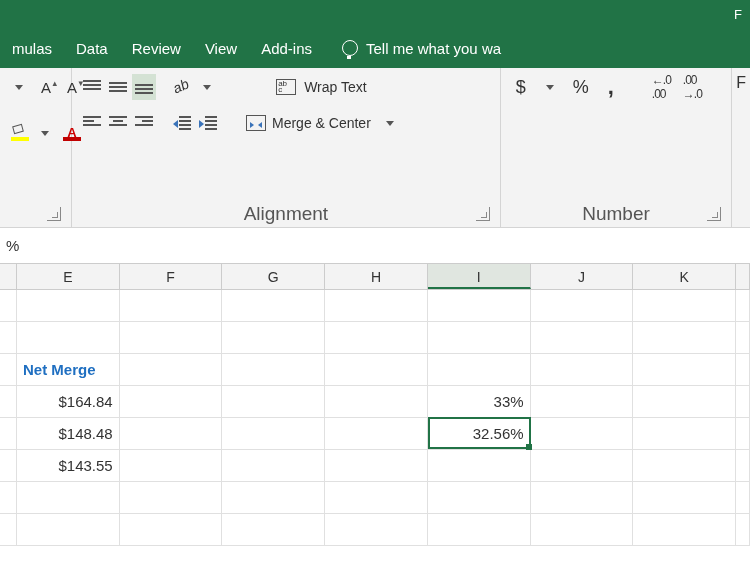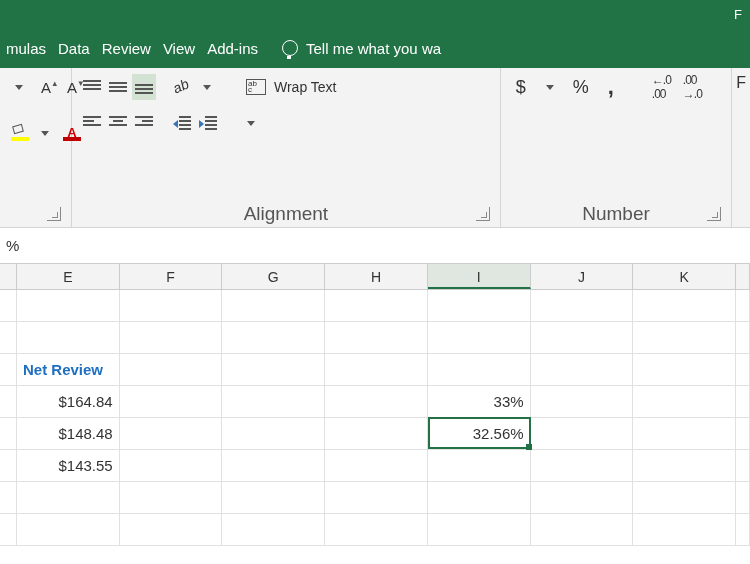--- a/index.html
+++ b/index.html
@@ -25,21 +25,21 @@
   .menubar {
     background: #217346;
     height: 40px;
     display: flex;
     align-items: center;
     color: #fff;
     padding: 0 0 0 0;
     font-size: 15px;
   }
   .menubar .tab {
-    padding: 0 6px;
+    padding: 0 12px;
     height: 40px;
     display: flex;
     align-items: center;
     cursor: pointer;
   }
   .tellme {
     display: flex;
     align-items: center;
     gap: 8px;
     padding-left: 18px;
@@ -429,20 +429,24 @@
               <span class="indent-icon inc"></span>
             </div>
         </div>
       </div>
       <div class="col" style="gap:10px;margin-left:14px">
         <div class="row btn" style="width:auto;padding:0 6px">
           <span class="wrap-icon"></span>
           <span style="margin-left:6px">Wrap Text</span>
         </div>
         <div class="row">
+          <div class="btn" style="width:auto;padding:0 6px">
+            <span class="merge-icon"></span>
+            <span style="margin-left:6px">Merge &amp; Center</span>
+          </div>
           <div class="btn">
               <span class="dd"></span>
             </div>
         </div>
       </div>
     </div>
     <div class="ribbon-group-label">
       <span>Alignment</span>
       <span class="launcher"></span>
     </div>
@@ -515,21 +519,21 @@
         <div class="cell" style="width: 103px;"></div>
         <div class="cell" style="width: 103px;"></div>
         <div class="cell" style="width: 103px;"></div>
         <div class="cell" style="width: 103px;"></div>
         <div class="cell" style="width: 103px;"></div>
         <div class="cell" style="width: 103px;"></div>
         <div class="cell" style="width: 14px;"></div>
       </div>
       <div class="grid-row">
         <div class="cell" style="width: 17px; justify-content: flex-start;"></div>
-        <div class="cell header-text" style="width: 103px; justify-content: flex-start;">Net Review</div>
+        <div class="cell header-text" style="width: 103px; justify-content: flex-start;">Net Merge</div>
         <div class="cell" style="width: 103px;"></div>
         <div class="cell" style="width: 103px;"></div>
         <div class="cell" style="width: 103px;"></div>
         <div class="cell" style="width: 103px;"></div>
         <div class="cell" style="width: 103px;"></div>
         <div class="cell" style="width: 103px;"></div>
         <div class="cell" style="width: 14px;"></div>
       </div>
       <div class="grid-row">
         <div class="cell" style="width: 17px; justify-content: flex-start;"></div>

